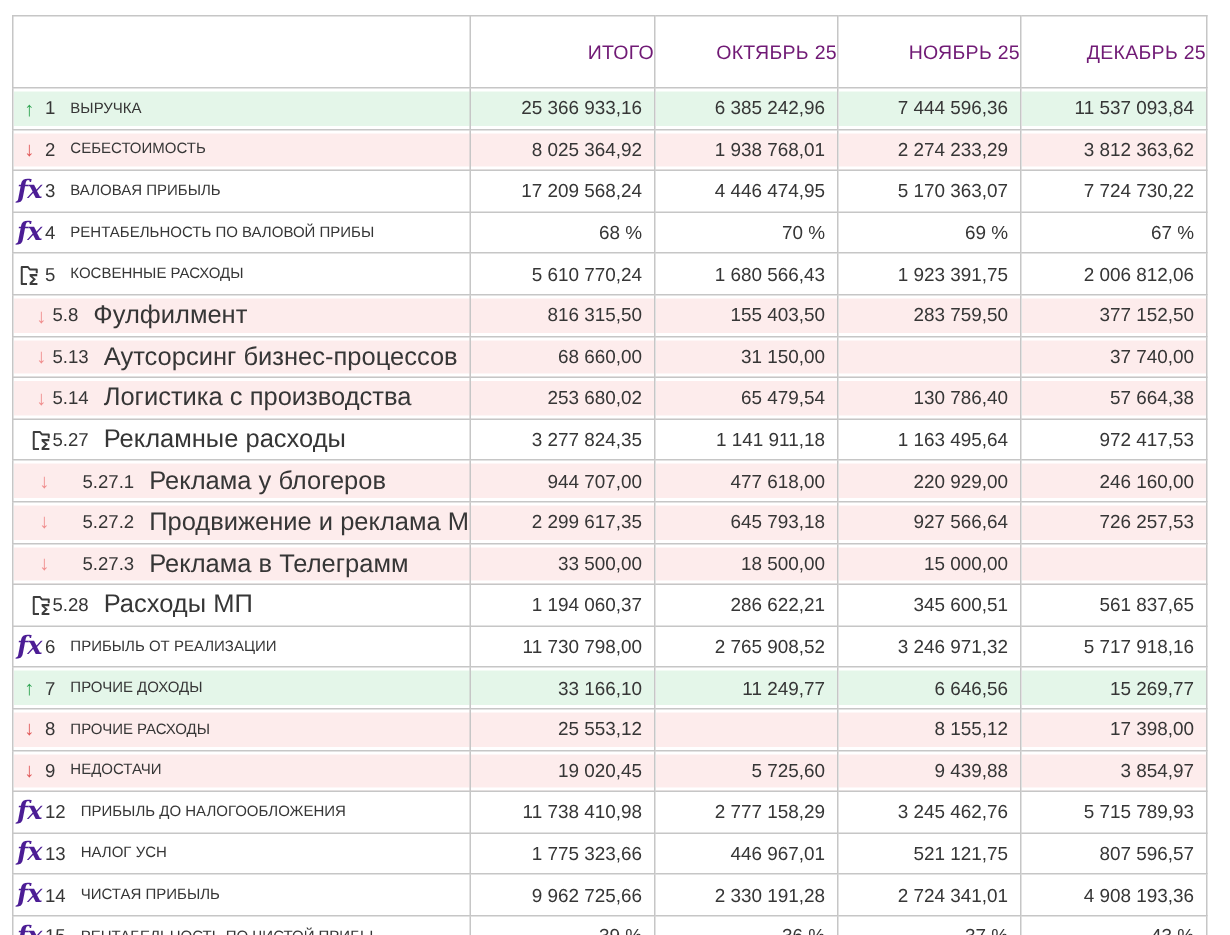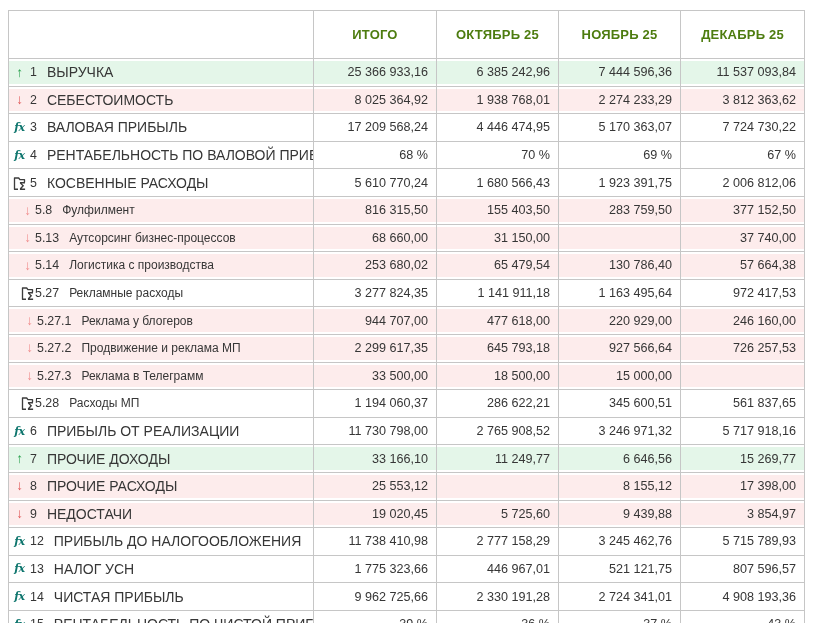--- a/index.html
+++ b/index.html
@@ -5,36 +5,36 @@
   html,body{margin:0;padding:0;background:#ffffff;}
   body{width:820px;height:623px;overflow:hidden;font-family:"Liberation Sans",sans-serif;color:#363636;}
   .wrap{position:absolute;left:8px;top:10px;}
   table{border-collapse:collapse;table-layout:fixed;width:796px;}
   th,td{border:1px solid #c6c6c6;padding:0;overflow:hidden;}
   col.c-label{width:305px;}
   col.c-itogo{width:123px;}
   col.c-m1{width:122px;}
   col.c-m2{width:122px;}
   col.c-m3{width:124px;}
-  thead th{height:47px;font-weight:700;font-size:13px;color:#4d7c0f;text-align:center;letter-spacing:.2px;white-space:nowrap;background:#ffffff;}
+  thead th{height:47px;font-weight:400;font-size:13px;color:#701a75;text-align:right;letter-spacing:.2px;white-space:nowrap;background:#ffffff;}
   tbody tr{height:26.6px;}
   td.val{text-align:right;padding-right:8px;font-size:12.6px;white-space:nowrap;color:#363636;}
   td.label-cell{padding:0;}
   .label-inner{display:flex;align-items:center;height:26.6px;white-space:nowrap;}
   .icon{flex:none;width:15px;display:inline-flex;justify-content:center;align-items:center;font-size:13.5px;font-weight:bold;line-height:1;}
   .icon.arrow-up{color:#2ba24f;}
   .icon.arrow-down{color:#e05757;}
   .icon.arrow-down.light{color:#f08c8c;}
-  .icon.fx{color:#0f766e;font-style:italic;font-family:"DejaVu Serif",serif;font-size:11px;letter-spacing:-.5px;}
+  .icon.fx{color:#4c1d95;font-style:italic;font-family:"DejaVu Serif",serif;font-size:17px;letter-spacing:-.5px;}
   .num{font-size:12.4px;color:#363636;margin-right:10px;}
-  .rlabel{font-size:14px;color:#363636;}
-  .lvl-1 .rlabel,.lvl-2 .rlabel{font-size:12px;}
+  .rlabel{font-size:10px;color:#363636;}
+  .lvl-1 .rlabel,.lvl-2 .rlabel{font-size:17px;}
   .lvl-0 .icon{margin-left:3px;}  .lvl-0 .num{margin-left:3px;}
   .lvl-1 .icon{margin-left:11px;} .lvl-1 .num{}
-  .lvl-2 .icon{margin-left:13px;} .lvl-2 .num{}
+  .lvl-2 .icon{margin-left:13px;} .lvl-2 .num{margin-left:18px;}
   tr.tone-green td{background:#e4f6e9;box-shadow:inset 0 2px 0 #ffffff,inset 0 -2px 0 #ffffff;}
   tr.tone-red td{background:#fdecec;box-shadow:inset 0 2px 0 #ffffff,inset 0 -2px 0 #ffffff;}
   tr.tone-none td{background:#ffffff;}
 </style>
 </head>
 <body>
 
 <div class="wrap">
   <table>
     <colgroup>

